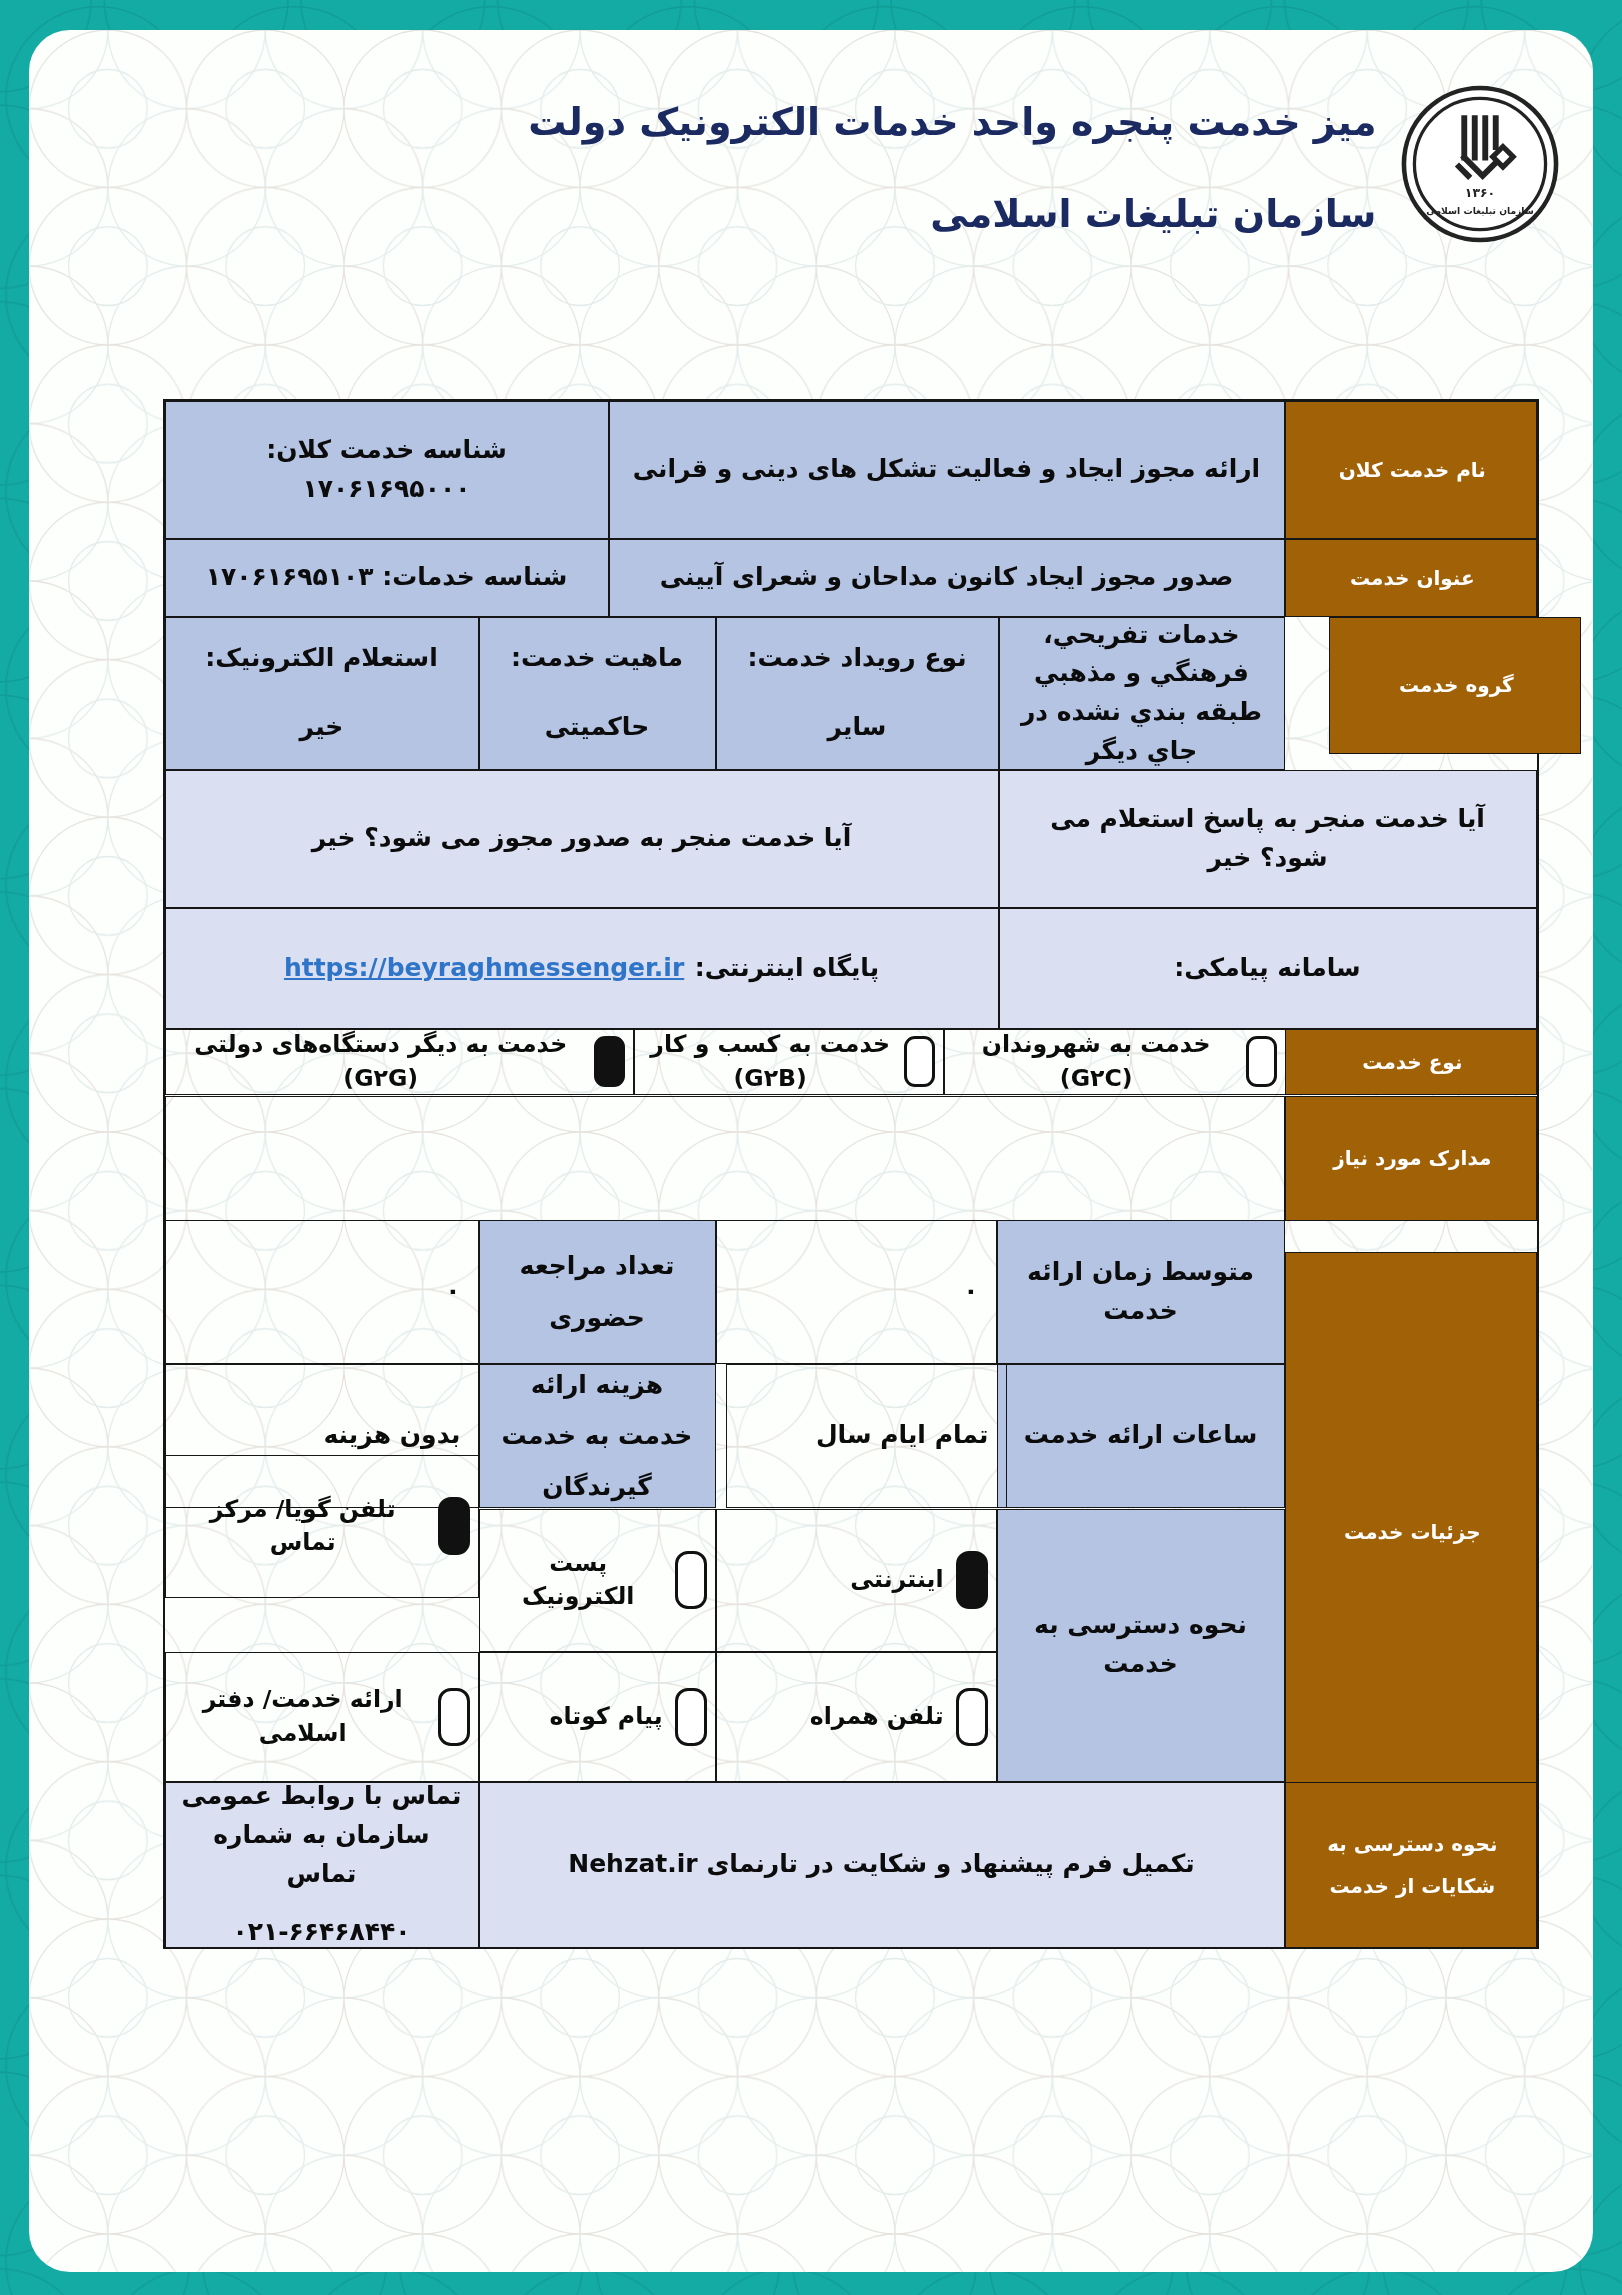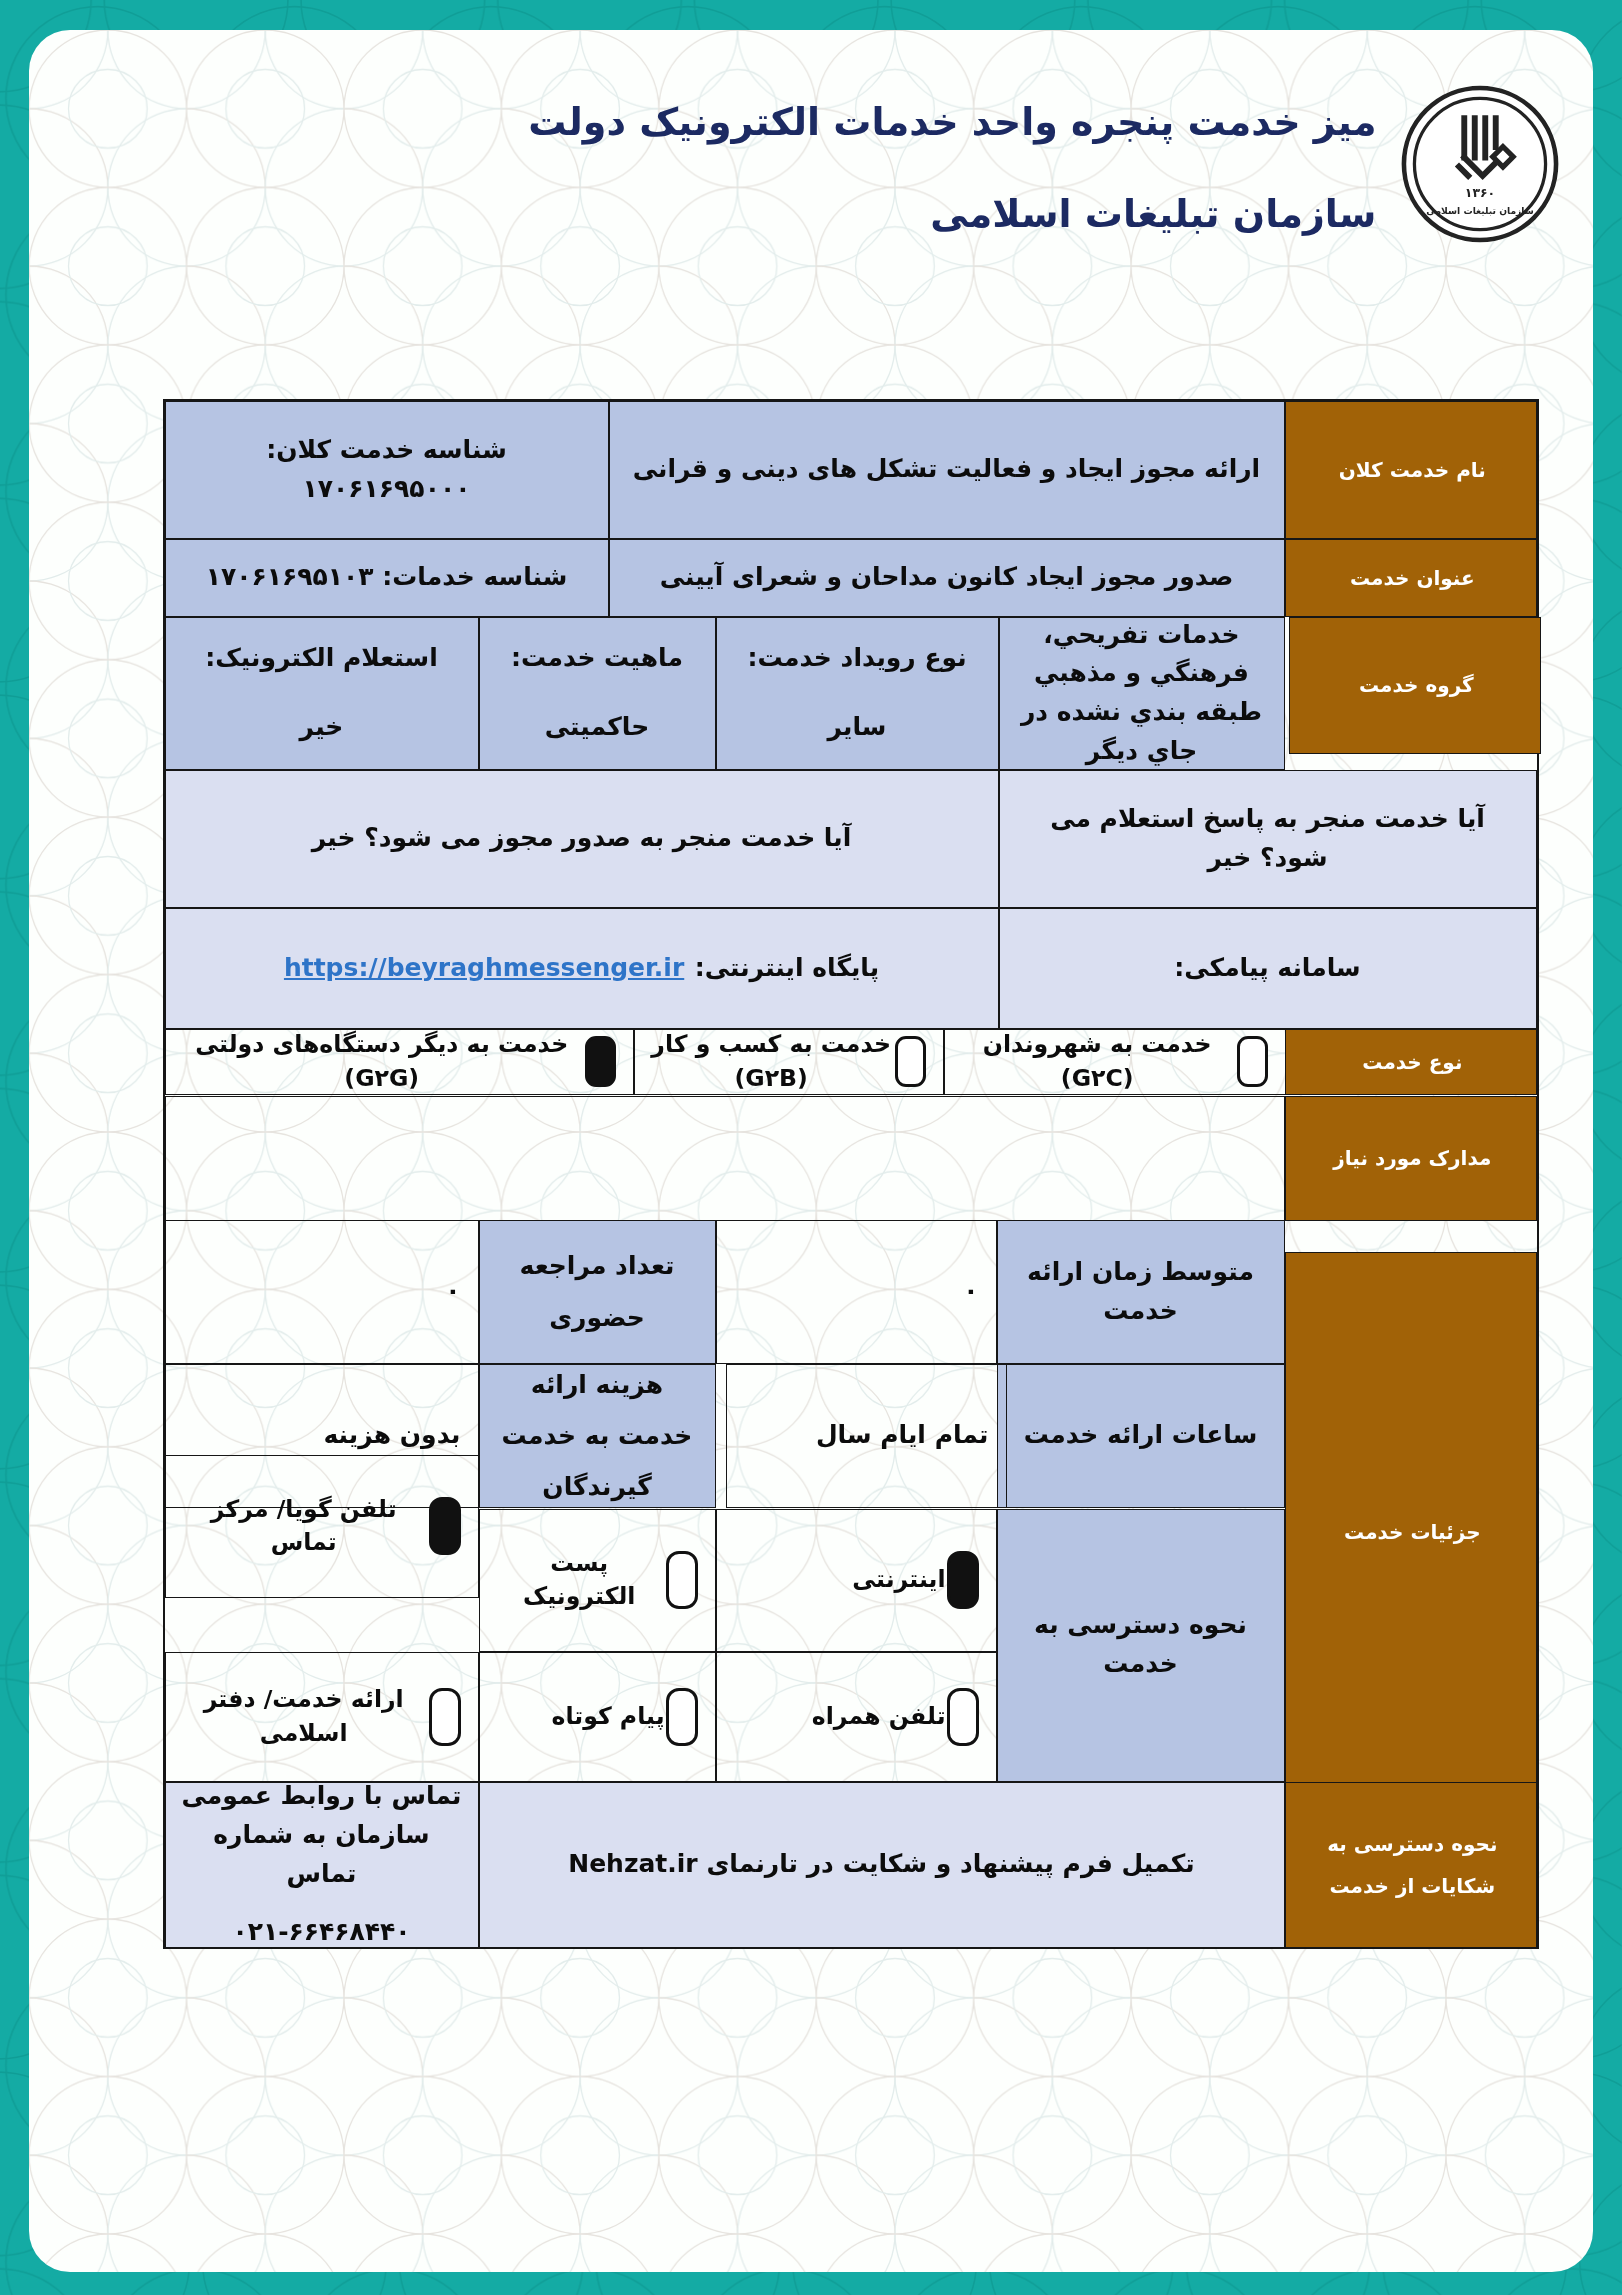--- a/index.html
+++ b/index.html
@@ -60,21 +60,21 @@
     font-size:25px;
     line-height:1.55;
     padding:5.2px 14.4px;
   }
   .dark{background:#a16207;color:#ffffff;font-size:20px;line-height:2.1;padding-left:18px;}
   .blue{background:#b6c4e3;}
   .light{background:#dadff1;}
   .clear{background:transparent;}
   .stack{flex-direction:column;gap:30px;}
   .val{justify-content:flex-start;padding-right:17px;}
-  .opt{justify-content:flex-start;gap:1px;padding-right:17px;font-size:23.6px;line-height:1.4;}
+  .opt{justify-content:flex-start;gap:12px;padding-right:8px;font-size:23.6px;line-height:1.4;}
   .cb{
     width:26px;height:52px;
     border:3.9px solid #111;
     border-radius:13px;
     background:#ffffff;
     flex:none;
   }
   .opt.small .cb{width:25px;height:45px;border-radius:11px;}
   .cb.filled{background:#111;}
   .linkrow{gap:10.5px;}
@@ -139,21 +139,21 @@
     <div class="tbl">
 
       <div class="cell dark" style="left:1120px;top:0;width:252px;height:138px;">نام خدمت کلان</div>
       <div class="cell blue" style="left:444px;top:0;width:676px;height:138px;">ارائه مجوز ایجاد و فعالیت تشکل های دینی و قرانی</div>
       <div class="cell blue" style="left:0;top:0;width:444px;height:138px;">شناسه خدمت کلان: ۱۷۰۶۱۶۹۵۰۰۰</div>
 
       <div class="cell dark" style="left:1120px;top:138px;width:252px;height:78px;">عنوان خدمت</div>
       <div class="cell blue" style="left:444px;top:138px;width:676px;height:78px;">صدور مجوز ایجاد کانون مداحان و شعرای آیینی</div>
       <div class="cell blue" style="left:0;top:138px;width:444px;height:78px;">شناسه خدمات: ۱۷۰۶۱۶۹۵۱۰۳</div>
 
-      <div class="cell dark" style="left:1124px;top:216px;width:252px;height:137px;">گروه خدمت</div>
+      <div class="cell dark" style="left:1164px;top:216px;width:252px;height:137px;">گروه خدمت</div>
       <div class="cell blue" style="left:834px;top:216px;width:286px;height:153px;">خدمات تفریحي، فرهنگي و مذهبي طبقه بندي نشده در جاي دیگر</div>
       <div class="cell blue stack" style="left:551px;top:216px;width:283px;height:153px;">
         <div>نوع رویداد خدمت:</div>
         <div>سایر</div>
       </div>
       <div class="cell blue stack" style="left:314px;top:216px;width:237px;height:153px;">
         <div>ماهیت خدمت:</div>
         <div>حاکمیتی</div>
       </div>
       <div class="cell blue stack" style="left:0;top:216px;width:314px;height:153px;">

